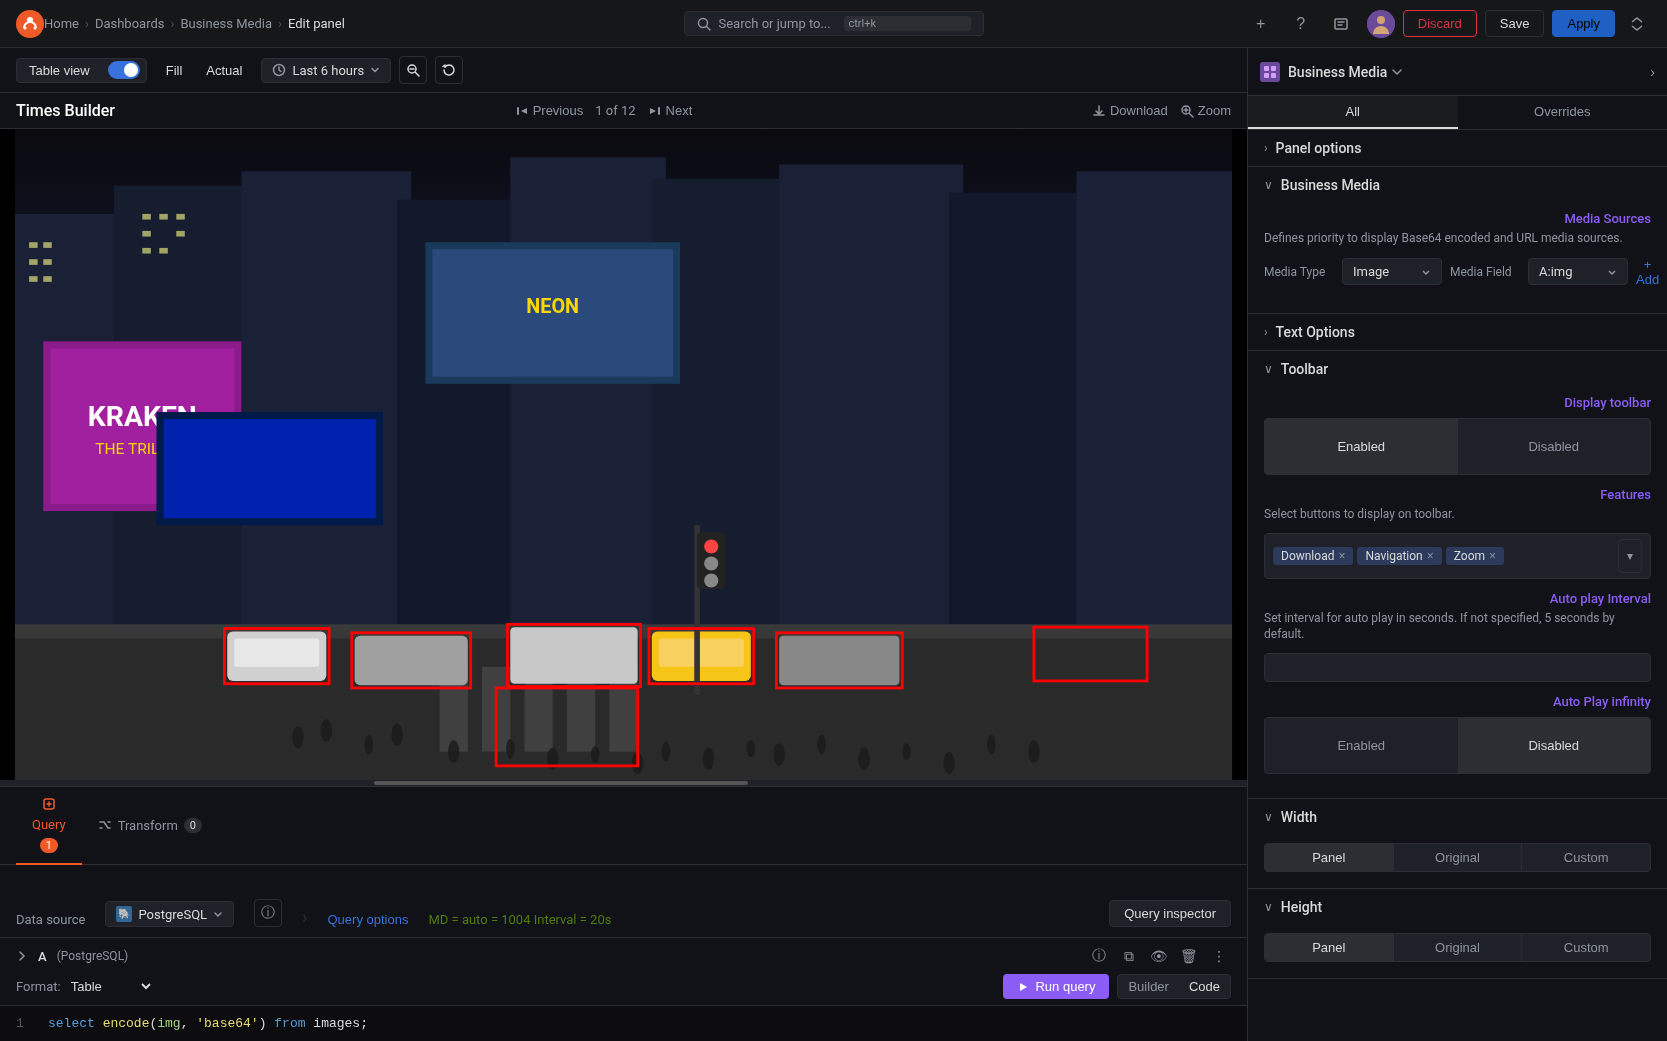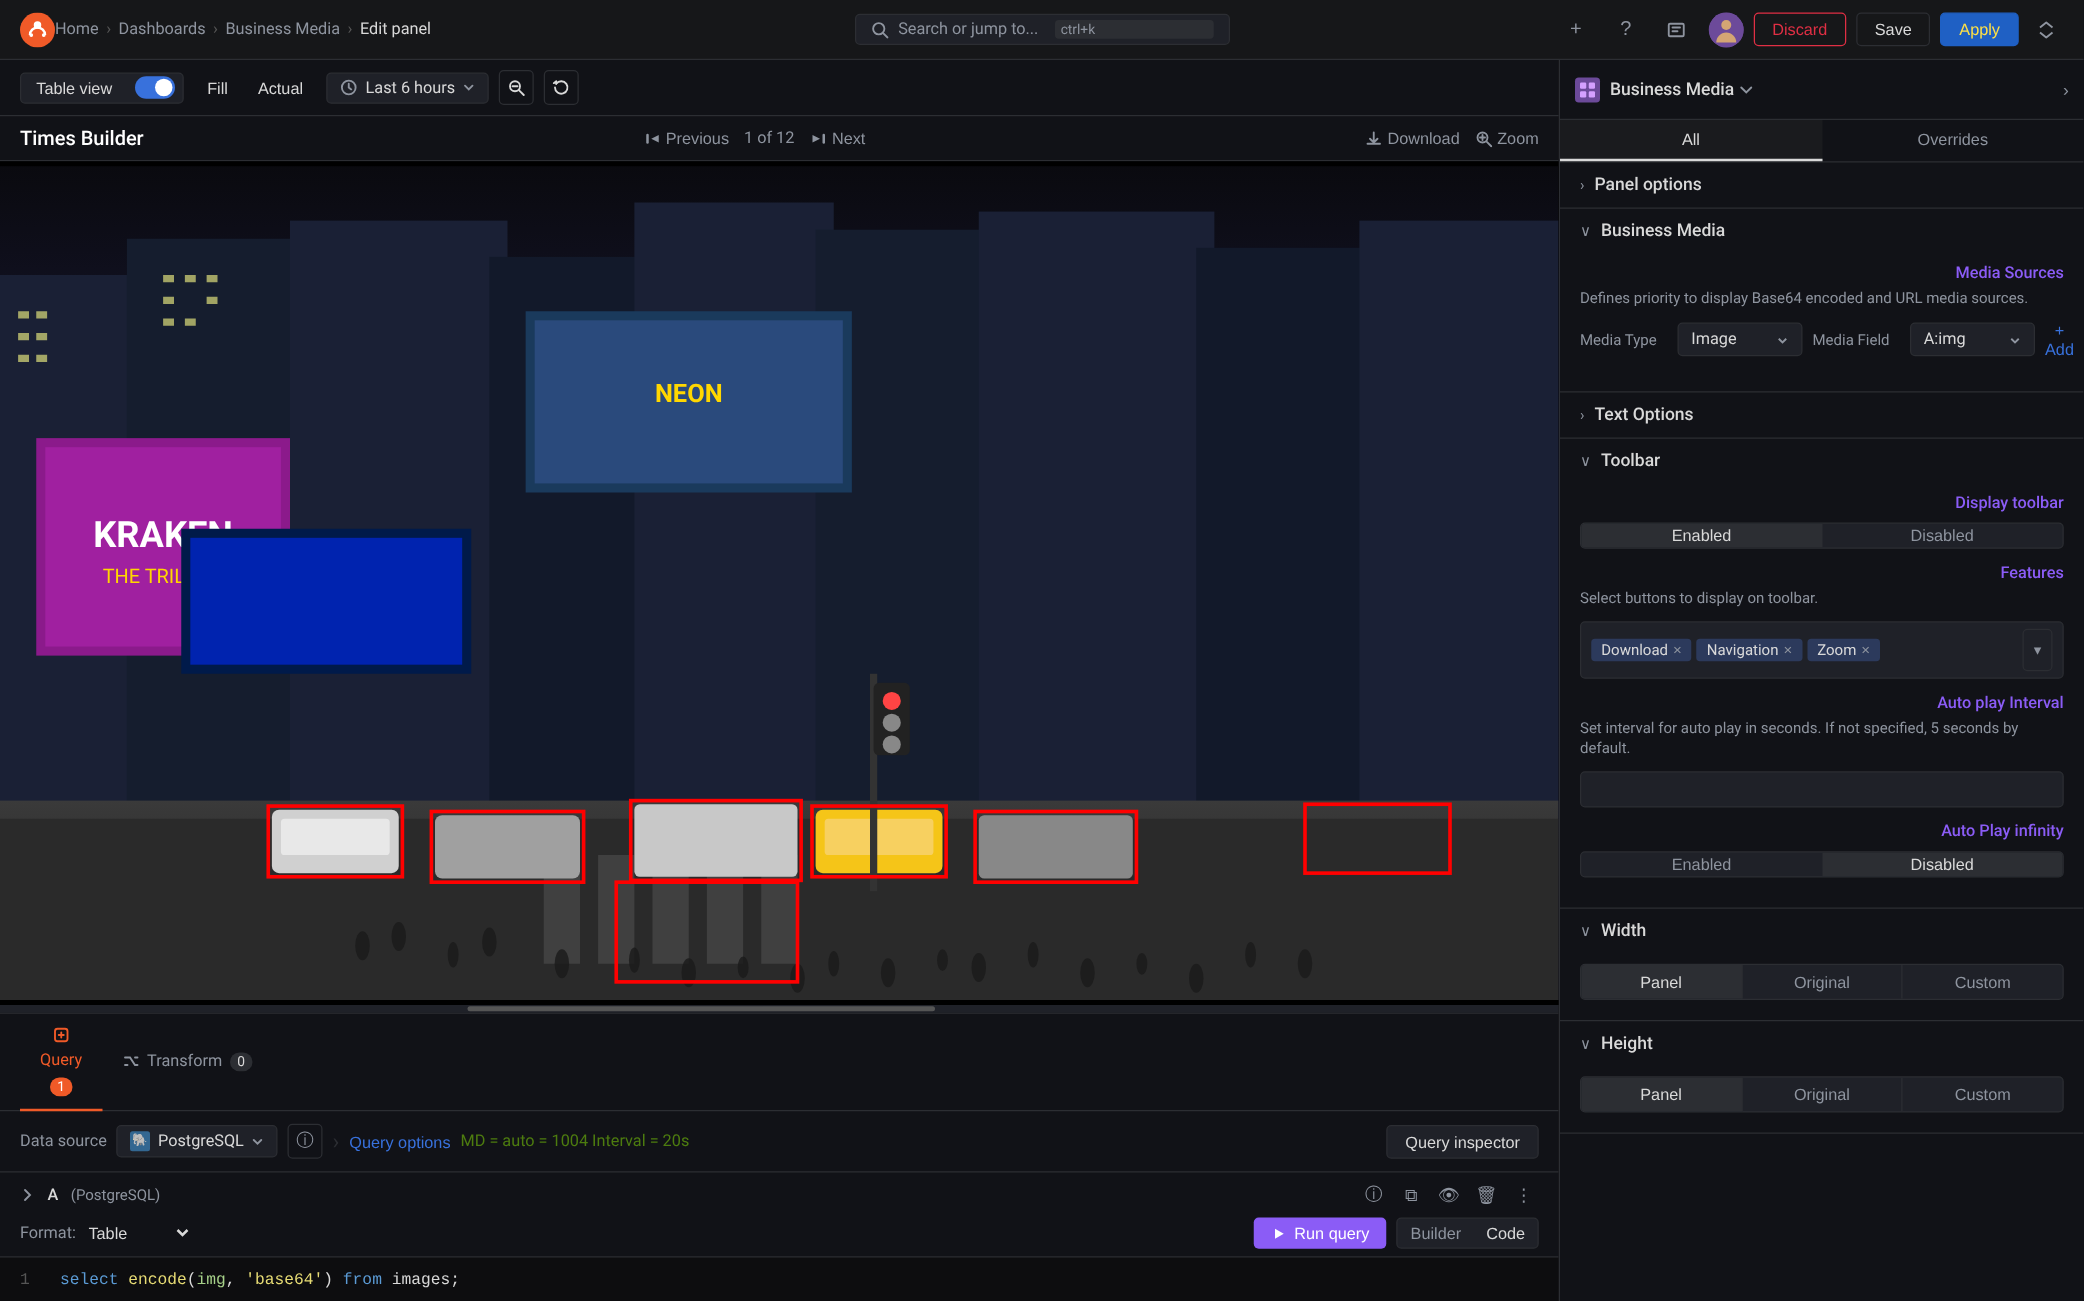--- a/index.html
+++ b/index.html
@@ -10,21 +10,21 @@
     .breadcrumb { display: flex; align-items: center; gap: 6px; font-size: 13px; color: #8e949f; flex: 1; }
     .breadcrumb a { color: #8e949f; text-decoration: none; }
     .breadcrumb .sep { color: #555; }
     .breadcrumb .current { color: #d9d9d9; }
     .topbar-search { position: absolute; left: 50%; transform: translateX(-50%); display: flex; align-items: center; background: #1f2128; border: 1px solid #2c2e33; border-radius: 4px; padding: 4px 12px; gap: 8px; width: 300px; cursor: pointer; }
     .topbar-search span { color: #8e949f; font-size: 13px; flex: 1; }
     .topbar-search .kbd { background: #2c2e33; border-radius: 3px; padding: 1px 5px; font-size: 11px; color: #8e949f; }
     .topbar-actions { display: flex; align-items: center; gap: 8px; margin-left: auto; }
     .btn-discard { background: transparent; border: 1px solid #e02f44; color: #e02f44; border-radius: 4px; padding: 5px 14px; cursor: pointer; font-size: 13px; }
     .btn-save { background: transparent; border: 1px solid #2c2e33; color: #d9d9d9; border-radius: 4px; padding: 5px 14px; cursor: pointer; font-size: 13px; }
-    .btn-apply { background: #1f60c4; border: 1px solid #1f60c4; color: #fde047; border-radius: 4px; padding: 5px 14px; cursor: pointer; font-size: 13px; font-weight: 500; }
+    .btn-apply { background: #1f60c4; border: 1px solid #1f60c4; color: #000000; border-radius: 4px; padding: 5px 14px; cursor: pointer; font-size: 13px; font-weight: 500; }
     .topbar-icons { display: flex; align-items: center; gap: 12px; margin-left: 8px; }
     .icon-btn { background: transparent; border: none; color: #8e949f; cursor: pointer; display: flex; align-items: center; justify-content: center; width: 28px; height: 28px; border-radius: 4px; font-size: 16px; }
     .avatar { width: 28px; height: 28px; border-radius: 50%; background: #6c4a9a; display: flex; align-items: center; justify-content: center; font-size: 12px; color: #fff; cursor: pointer; overflow: hidden; }
 
     
     .main-layout { display: flex; height: calc(1041px - 48px); }
 
     
     .left-panel { flex: 1; display: flex; flex-direction: column; background: #111217; min-width: 0; }
 
@@ -54,21 +54,21 @@
     .image-area { flex: 1; background: #000; position: relative; overflow: hidden; display: flex; align-items: center; justify-content: center; }
 
     
     .query-panel { border-top: 1px solid #2c2e33; background: #111217; }
     .query-tabs { display: flex; align-items: center; gap: 0; border-bottom: 1px solid #2c2e33; padding: 0 16px; }
     .query-tab { display: flex; align-items: center; gap: 6px; padding: 10px 16px; cursor: pointer; font-size: 13px; color: #8e949f; border-bottom: 2px solid transparent; margin-bottom: -1px; }
     .query-tab.active { color: #f05a28; border-bottom-color: #f05a28; flex-direction: column; }
     .query-tab .badge { background: #2c2e33; border-radius: 10px; padding: 1px 6px; font-size: 11px; color: #d9d9d9; }
     .query-tab.active .badge { background: #f05a28; color: #fff; }
     .query-content { padding: 10px 16px; }
-    .data-source-row { display: flex; align-items: center; gap: 8px; }
+    .data-source-row { display: flex; align-items: flex-end; gap: 20px; margin-top: 24px; }
     .data-source-label { color: #8e949f; font-size: 13px; }
     .data-source-select { display: flex; align-items: center; gap: 6px; background: #1f2128; border: 1px solid #2c2e33; border-radius: 4px; padding: 4px 10px; cursor: pointer; color: #d9d9d9; font-size: 13px; }
     .data-source-select .pg-icon { width: 16px; height: 16px; background: #336791; border-radius: 2px; display: inline-block; font-size: 10px; color: #fff; text-align: center; line-height: 16px; }
     .query-options-btn { color: #3871dc; background: transparent; border: none; cursor: pointer; font-size: 13px; }
     .query-meta { color: #4d7c0f; font-size: 13px; }
     .query-inspector-btn { margin-left: auto; background: #1f2128; border: 1px solid #2c2e33; color: #d9d9d9; border-radius: 4px; padding: 5px 14px; cursor: pointer; font-size: 13px; }
     .info-btn { background: transparent; border: 1px solid #2c2e33; color: #8e949f; width: 28px; height: 28px; border-radius: 4px; cursor: pointer; display: flex; align-items: center; justify-content: center; font-size: 14px; }
     .query-a-header { display: flex; align-items: center; gap: 10px; }
     .query-a-label { color: #d9d9d9; font-size: 13px; font-weight: 500; display: flex; align-items: center; gap: 8px; }
     .query-a-source { color: #8e949f; font-size: 12px; }
@@ -115,21 +115,21 @@
     .section-content { padding: 8px 16px 16px; }
     .subsection-title { font-size: 13px; font-weight: 500; color: #8b5cf6; margin-bottom: 4px; text-align: right; }
     .subsection-desc { font-size: 12px; color: #8e949f; margin-bottom: 10px; line-height: 1.4; }
     .field-row { display: flex; align-items: center; gap: 8px; margin-bottom: 10px; }
     .field-label { font-size: 12px; color: #8e949f; min-width: 70px; }
     .select-field { display: flex; align-items: center; justify-content: space-between; background: #1f2128; border: 1px solid #2c2e33; border-radius: 4px; padding: 5px 10px; cursor: pointer; color: #d9d9d9; font-size: 13px; min-width: 100px; gap: 6px; }
     .add-btn { display: flex; align-items: center; gap: 4px; background: transparent; border: none; color: #3871dc; cursor: pointer; font-size: 13px; }
 
     
     .btn-group { display: flex; background: #1f2128; border: 1px solid #2c2e33; border-radius: 4px; overflow: hidden; margin-bottom: 8px; }
-    .btn-group button { background: transparent; border: none; color: #8e949f; padding: 2px 16px; cursor: pointer; font-size: 13px; flex: 1; }
+    .btn-group button { background: transparent; border: none; color: #8e949f; padding: 20px 16px; cursor: pointer; font-size: 13px; flex: 1; }
     .btn-group button.active { background: #2c2e33; color: #d9d9d9; }
 
     
     .tags-input { display: flex; align-items: center; flex-wrap: wrap; gap: 4px; background: #1f2128; border: 1px solid #2c2e33; border-radius: 4px; padding: 5px 8px; min-height: 34px; cursor: text; }
     .tag { display: flex; align-items: center; gap: 4px; background: #2c3a5c; border-radius: 3px; padding: 2px 8px; font-size: 12px; color: #d9d9d9; }
     .tag-close { background: transparent; border: none; color: #8e949f; cursor: pointer; font-size: 12px; padding: 0; line-height: 1; }
     .tags-input .dropdown-arrow { margin-left: auto; color: #8e949f; font-size: 12px; }
 
     
     .text-input { background: #1f2128; border: 1px solid #2c2e33; border-radius: 4px; padding: 6px 10px; color: #d9d9d9; font-size: 13px; width: 100%; outline: none; }

